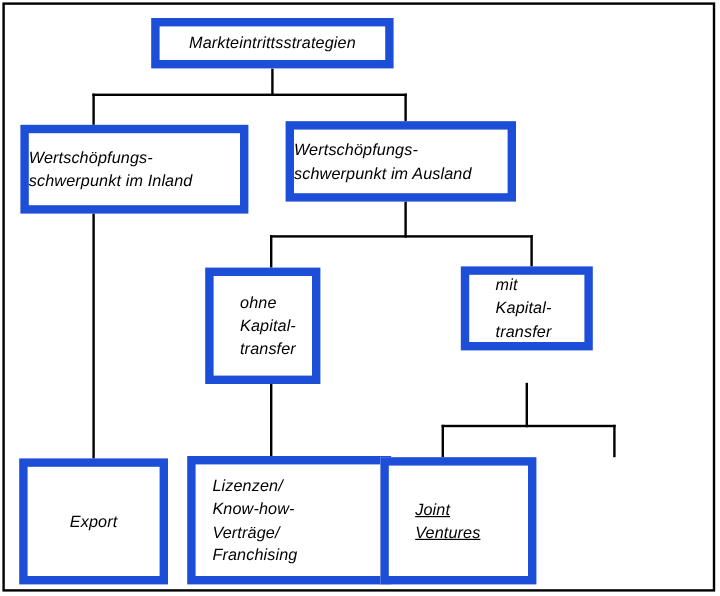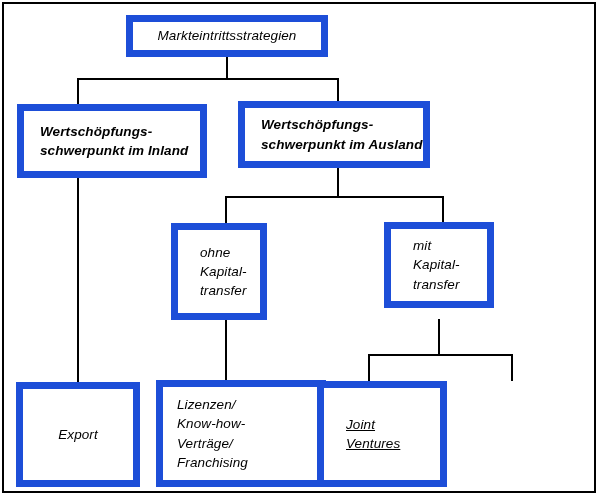--- a/index.html
+++ b/index.html
@@ -44,21 +44,21 @@
     font-size: 13.5px;
     line-height: 1.42;
     color: #000000;
     white-space: pre-line;
     letter-spacing: 0.1px;
   }
   
   .t-center      { text-align: center; }
   .t-center .label { padding: 0 6px; }
   .t-left        { text-align: left; }
-  .t-left .label   { padding-left: 16px; font-weight: bold; }
+  .t-left .label   { padding-left: 0; }
   .t-indent .label { padding-left: 22px; }
   .t-indent2 .label{ padding-left: 14px; }
 
   
   .line-v, .line-h {
     position: absolute;
     background: #000000;
     z-index: 1;
   }
   .line-v { width: 2px; }
@@ -103,21 +103,21 @@
     <div class="label">Wertschöpfungs-
 schwerpunkt im Ausland</div>
   </div>
 
   <div class="node t-indent" style="left:171px; top:223px; width:96px; height:97px;">
     <div class="label">ohne
 Kapital-
 transfer</div>
   </div>
 
-  <div class="node t-indent" style="left:384px; top:222px; width:110px; height:86px;">
+  <div class="node t-indent" style="left:384px; top:222px; width:110px; height:70px;">
     <div class="label">mit
 Kapital-
 transfer</div>
   </div>
 
   <div class="node t-center" style="left:16px; top:382px; width:124px; height:105px;">
     <div class="label">Export</div>
   </div>
 
   <div class="node t-indent2" style="left:156px; top:380px; width:170px; height:107px;">

